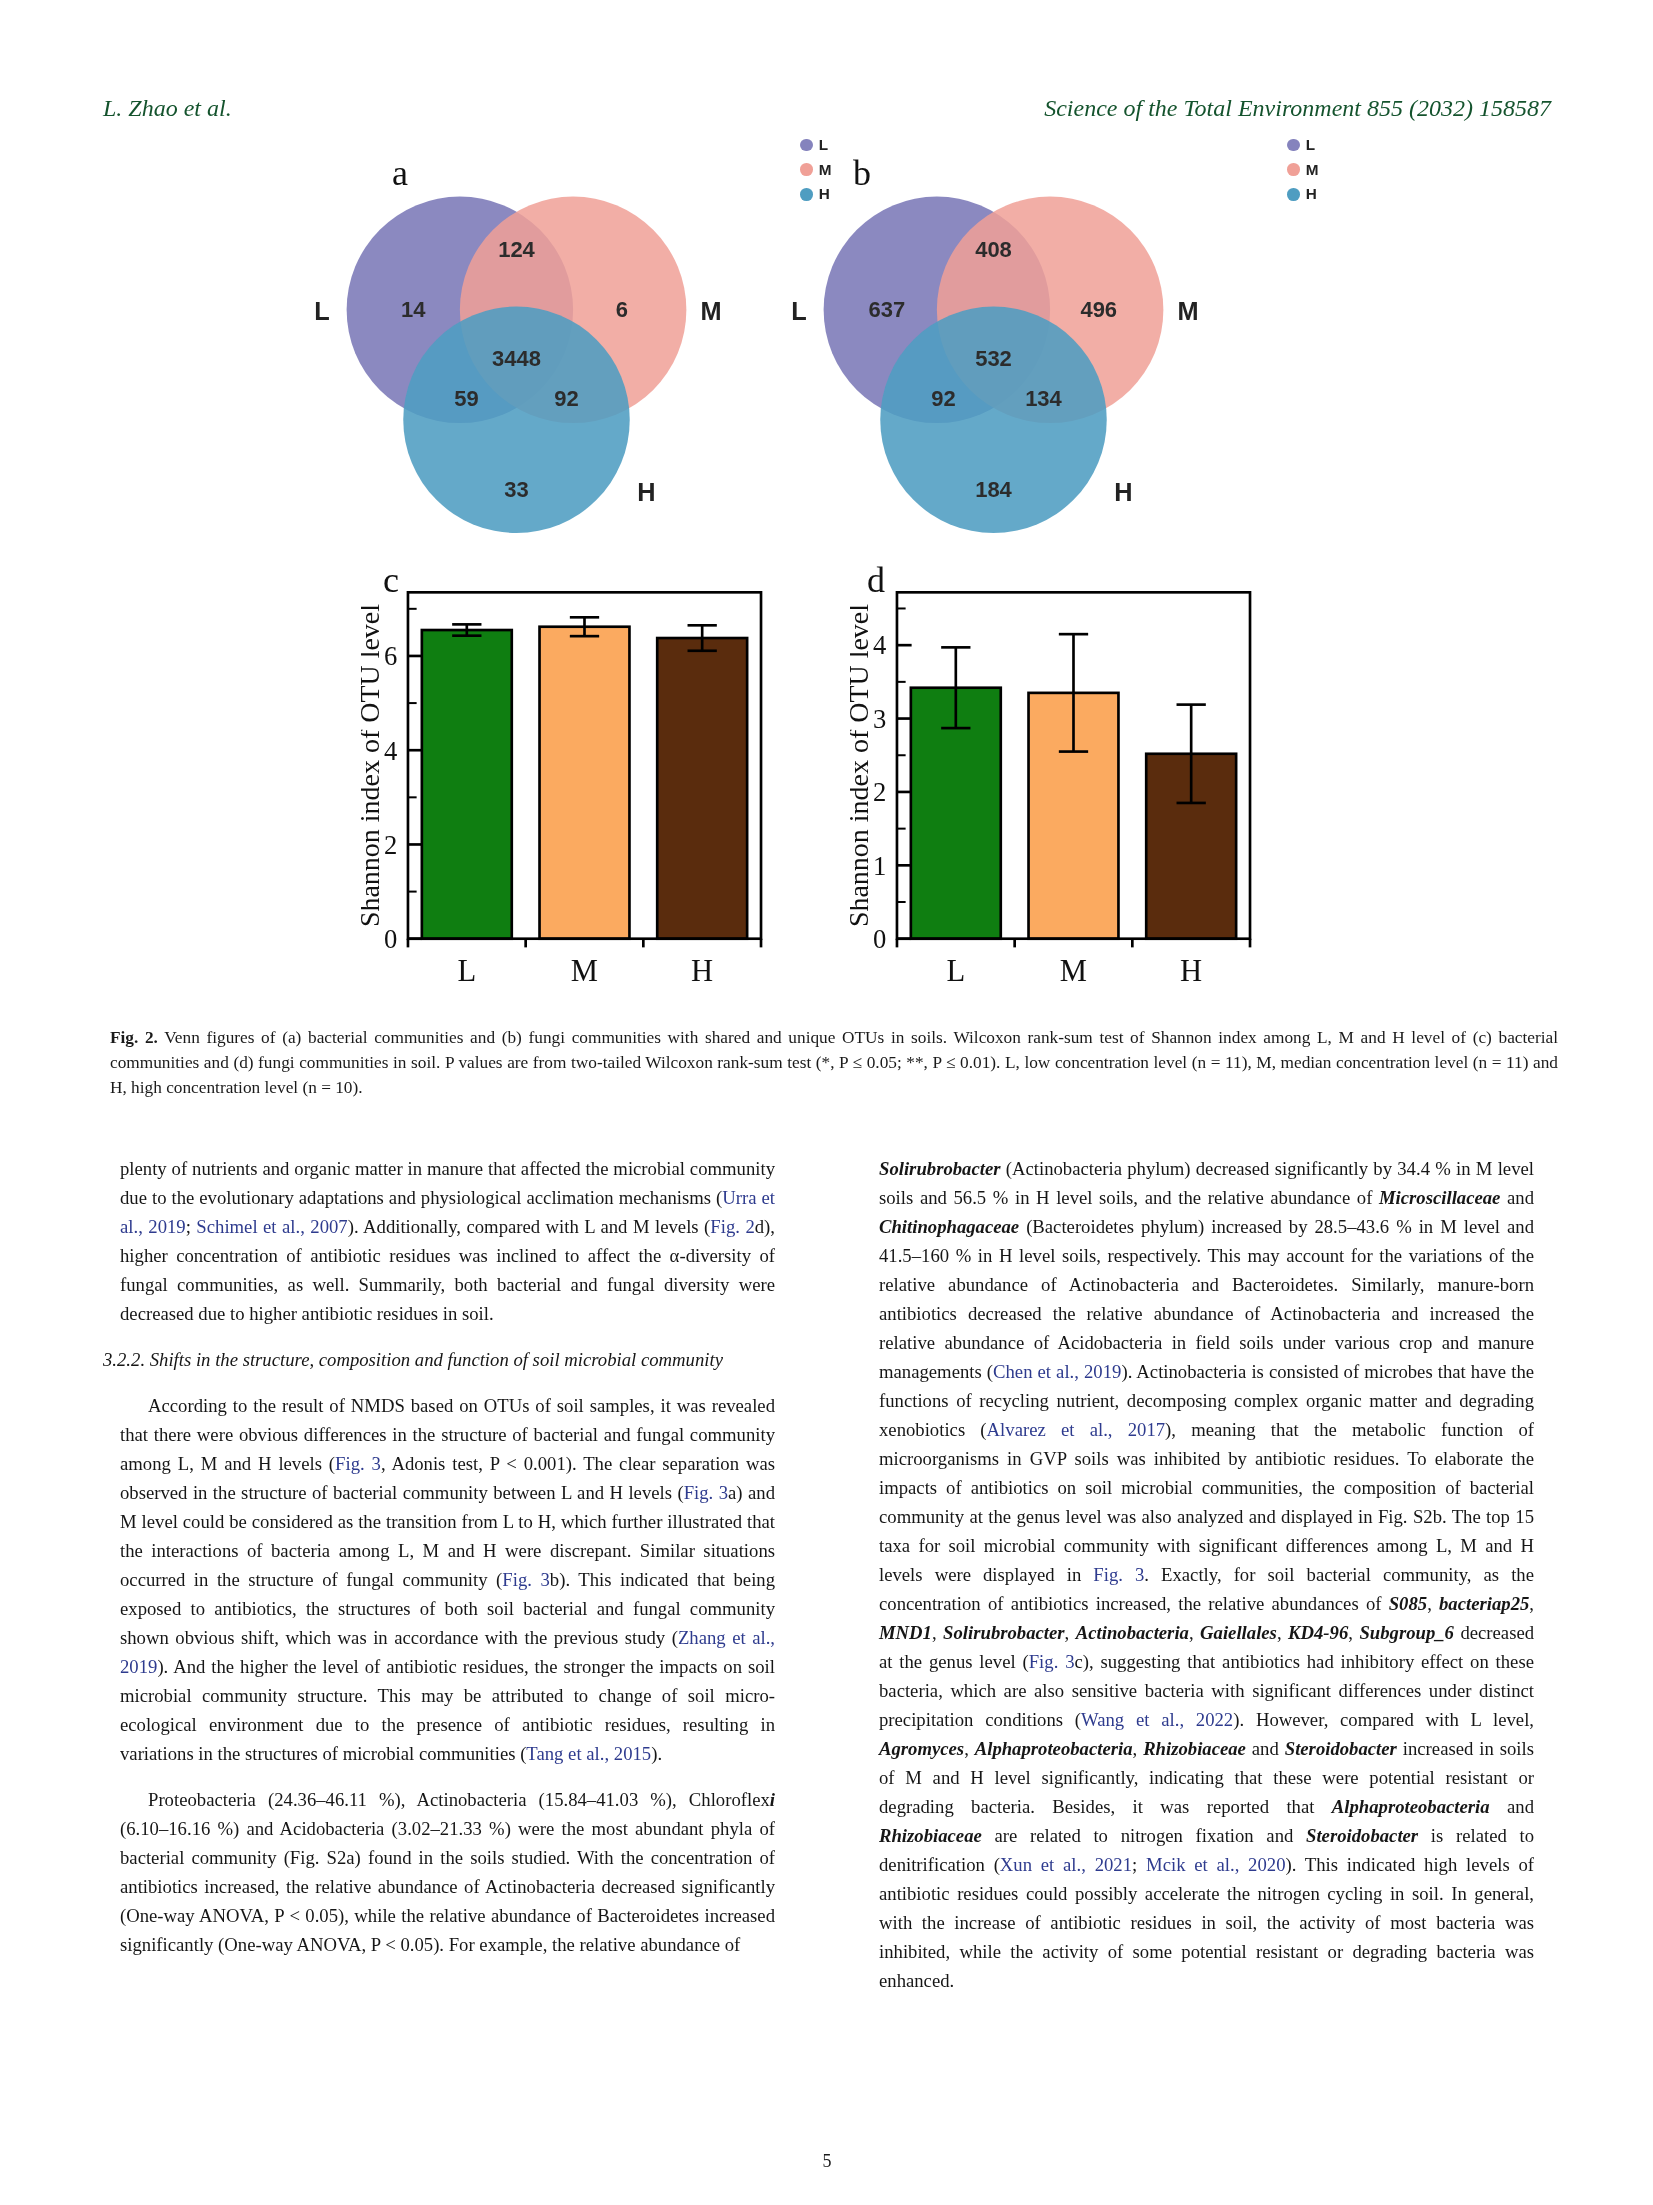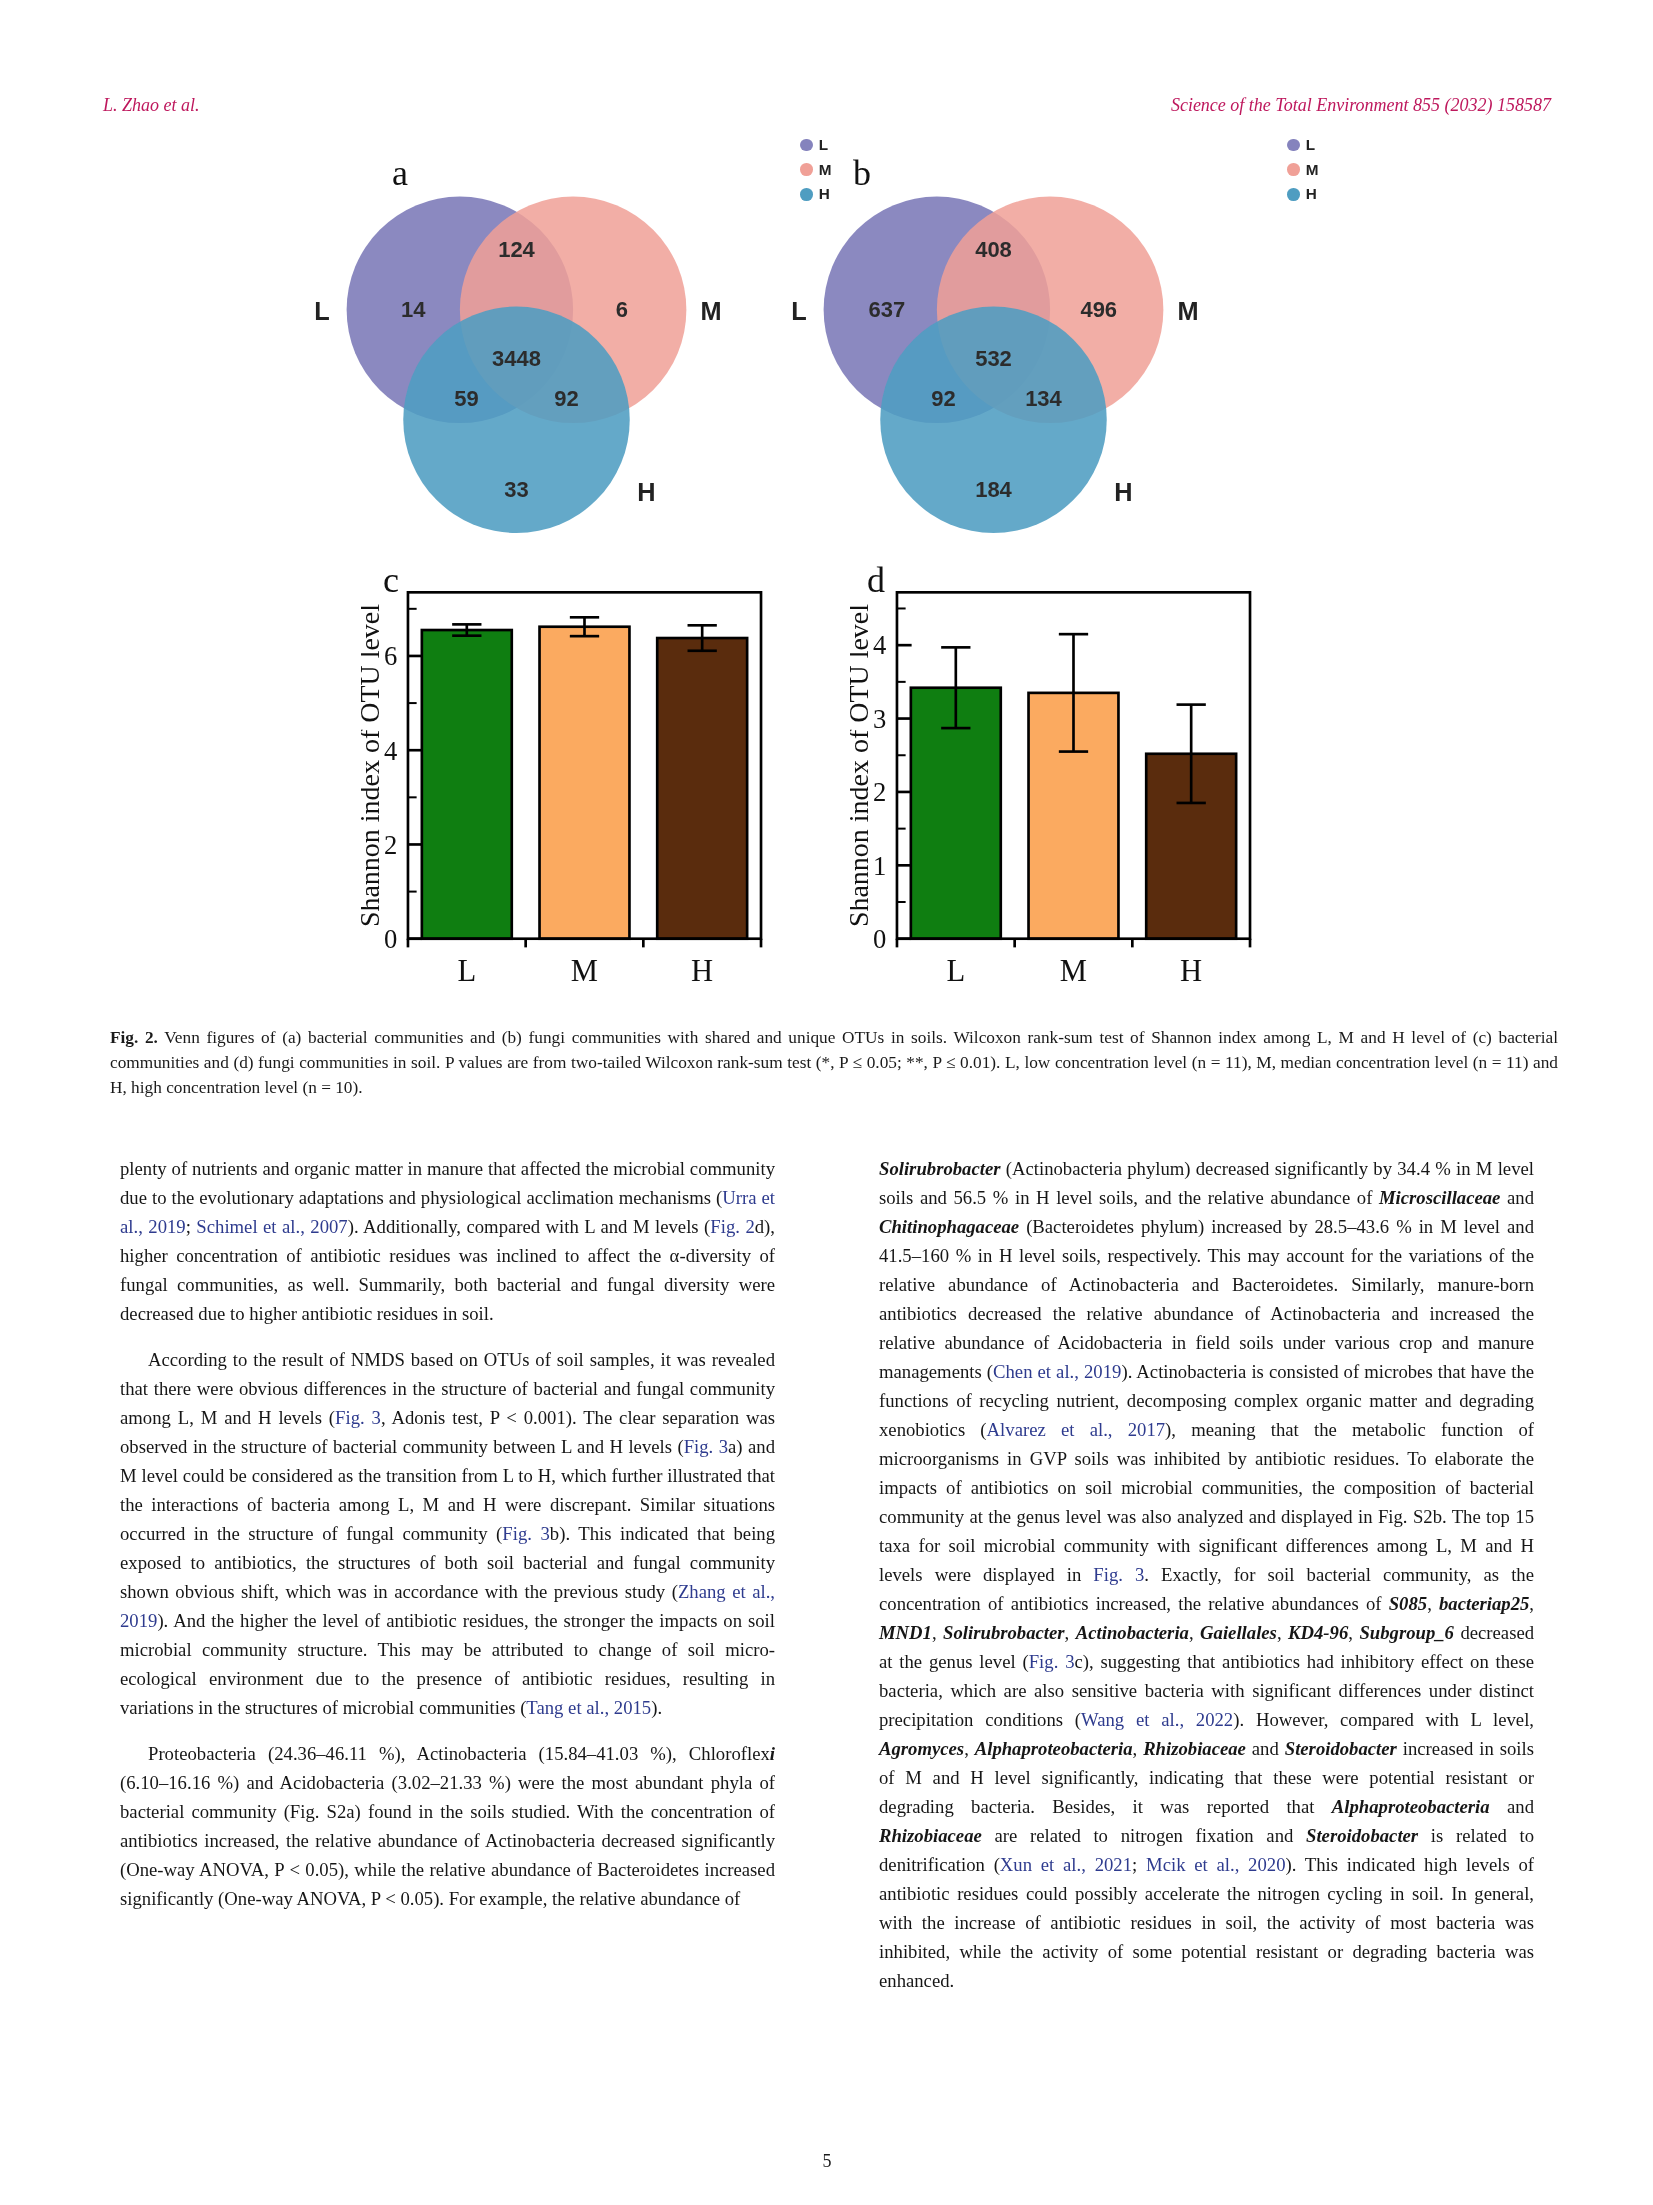--- a/index.html
+++ b/index.html
@@ -1,20 +1,20 @@
 <!DOCTYPE html>
 <html lang="en" style="font-size:10.7px"><head>
 <meta charset="utf-8">
 <style>
   html,body{margin:0;padding:0;background:#e8e8e8;}
   .page{
     position:relative;width:1654px;height:2205px;background:#ffffff;
     font-family:"Liberation Serif", serif;color:#161616;overflow:hidden;
   }
-  .hdr{position:absolute;top:95px;font-style:italic;font-size:18px;color:#be185d;}
+  .hdr{position:absolute;top:95px;font-style:italic;font-size:24px;color:#14532d;}
   .hdr-left{left:103px;}
   .hdr-right{right:103px;text-align:right;}
   .panel-letter{position:absolute;font-size:36px;font-family:"Liberation Serif",serif;color:#111;}
   .venn{position:absolute;}
   .venn text{font-family:"Liberation Sans",sans-serif;font-weight:bold;fill:#2c2c2c;}
   .venn .count{font-size:33px;}
   .venn .setlab{font-size:38px;fill:#222;}
   .legend{position:absolute;display:flex;flex-direction:column;gap:8.7px;}
   .legend-row{display:flex;align-items:center;gap:6px;height:16px;}
   .legend .dot{width:12.7px;height:12.7px;border-radius:50%;display:inline-block;}
@@ -183,20 +183,21 @@
       <line x1="489.6666666666667" y1="324.18644067796606" x2="533.6666666666667" y2="324.18644067796606" stroke="#000" stroke-width="4"></line>
       <text x="511.6666666666667" y="592" text-anchor="middle" font-size="46" font-family="&quot;Liberation Serif&quot;, serif" fill="#111">H</text>
       <rect x="70" y="8" width="530" height="520" fill="none" stroke="#000" stroke-width="4"></rect>
       <text x="26" y="268" text-anchor="middle" font-size="42" font-family="&quot;Liberation Serif&quot;, serif" fill="#111" transform="rotate(-90 26 268)">Shannon index of OTU level</text>
     </svg>
 
   <p class="caption"><span class="sg-b">Fig. 2.</span><span class="sg-p"> Venn figures of (a) bacterial communities and (b) fungi communities with shared and unique OTUs in soils. Wilcoxon rank-sum test of Shannon index among L, M and H level of (c) bacterial communities and (d) fungi communities in soil. P values are from two-tailed Wilcoxon rank-sum test (*, P ≤ 0.05; **, P ≤ 0.01). L, low concentration level (n = 11), M, median concentration level (n = 11) and H, high concentration level (n = 10).</span></p>
 
   <div class="col col-left">
     <p><span class="sg-p">plenty of nutrients and organic matter in manure that affected the microbial community due to the evolutionary adaptations and physiological acclimation mechanisms (</span><span class="sg-l">Urra et al., 2019</span><span class="sg-p">; </span><span class="sg-l">Schimel et al., 2007</span><span class="sg-p">). Additionally, compared with L and M levels (</span><span class="sg-l">Fig. 2</span><span class="sg-p">d), higher concentration of antibiotic residues was inclined to affect the α-diversity of fungal communities, as well. Summarily, both bacterial and fungal diversity were decreased due to higher antibiotic residues in soil.</span></p>
+    <h3>3.2.2. Shifts in the structure, composition and function of soil microbial community</h3>
     <p class="indent"><span class="sg-p">According to the result of NMDS based on OTUs of soil samples, it was revealed that there were obvious differences in the structure of bacterial and fungal community among L, M and H levels (</span><span class="sg-l">Fig. 3</span><span class="sg-p">, Adonis test, P &lt; 0.001). The clear separation was observed in the structure of bacterial community between L and H levels (</span><span class="sg-l">Fig. 3</span><span class="sg-p">a) and M level could be considered as the transition from L to H, which further illustrated that the interactions of bacteria among L, M and H were discrepant. Similar situations occurred in the structure of fungal community (</span><span class="sg-l">Fig. 3</span><span class="sg-p">b). This indicated that being exposed to antibiotics, the structures of both soil bacterial and fungal community shown obvious shift, which was in accordance with the previous study (</span><span class="sg-l">Zhang et al., 2019</span><span class="sg-p">). And the higher the level of antibiotic residues, the stronger the impacts on soil microbial community structure. This may be attributed to change of soil micro-ecological environment due to the presence of antibiotic residues, resulting in variations in the structures of microbial communities (</span><span class="sg-l">Tang et al., 2015</span><span class="sg-p">).</span></p>
     <p class="indent"><span class="sg-p">Proteobacteria (24.36–46.11 %), Actinobacteria (15.84–41.03 %), Chloroflex</span><span class="sg-i">i</span><span class="sg-p"> (6.10–16.16 %) and Acidobacteria (3.02–21.33 %) were the most abundant phyla of bacterial community (Fig. S2a) found in the soils studied. With the concentration of antibiotics increased, the relative abundance of Actinobacteria decreased significantly (One-way ANOVA, P &lt; 0.05), while the relative abundance of Bacteroidetes increased significantly (One-way ANOVA, P &lt; 0.05). For example, the relative abundance of</span></p>
   </div>
 
   <div class="col col-right">
     <p><span class="sg-i">Solirubrobacter</span><span class="sg-p"> (Actinobacteria phylum) decreased significantly by 34.4 % in M level soils and 56.5 % in H level soils, and the relative abundance of </span><span class="sg-i">Microscillaceae</span><span class="sg-p"> and </span><span class="sg-i">Chitinophagaceae</span><span class="sg-p"> (Bacteroidetes phylum) increased by 28.5–43.6 % in M level and 41.5–160 % in H level soils, respectively. This may account for the variations of the relative abundance of Actinobacteria and Bacteroidetes. Similarly, manure-born antibiotics decreased the relative abundance of Actinobacteria and increased the relative abundance of Acidobacteria in field soils under various crop and manure managements (</span><span class="sg-l">Chen et al., 2019</span><span class="sg-p">). Actinobacteria is consisted of microbes that have the functions of recycling nutrient, decomposing complex organic matter and degrading xenobiotics (</span><span class="sg-l">Alvarez et al., 2017</span><span class="sg-p">), meaning that the metabolic function of microorganisms in GVP soils was inhibited by antibiotic residues. To elaborate the impacts of antibiotics on soil microbial communities, the composition of bacterial community at the genus level was also analyzed and displayed in Fig. S2b. The top 15 taxa for soil microbial community with significant differences among L, M and H levels were displayed in </span><span class="sg-l">Fig. 3</span><span class="sg-p">. Exactly, for soil bacterial community, as the concentration of antibiotics increased, the relative abundances of </span><span class="sg-i">S085</span><span class="sg-p">, </span><span class="sg-i">bacteriap25</span><span class="sg-p">, </span><span class="sg-i">MND1</span><span class="sg-p">, </span><span class="sg-i">Solirubrobacter</span><span class="sg-p">, </span><span class="sg-i">Actinobacteria</span><span class="sg-p">, </span><span class="sg-i">Gaiellales</span><span class="sg-p">, </span><span class="sg-i">KD4-96</span><span class="sg-p">, </span><span class="sg-i">Subgroup_6</span><span class="sg-p"> decreased at the genus level (</span><span class="sg-l">Fig. 3</span><span class="sg-p">c), suggesting that antibiotics had inhibitory effect on these bacteria, which are also sensitive bacteria with significant differences under distinct precipitation conditions (</span><span class="sg-l">Wang et al., 2022</span><span class="sg-p">). However, compared with L level, </span><span class="sg-i">Agromyces</span><span class="sg-p">, </span><span class="sg-i">Alphaproteobacteria</span><span class="sg-p">, </span><span class="sg-i">Rhizobiaceae</span><span class="sg-p"> and </span><span class="sg-i">Steroidobacter</span><span class="sg-p"> increased in soils of M and H level significantly, indicating that these were potential resistant or degrading bacteria. Besides, it was reported that </span><span class="sg-i">Alphaproteobacteria</span><span class="sg-p"> and </span><span class="sg-i">Rhizobiaceae</span><span class="sg-p"> are related to nitrogen fixation and </span><span class="sg-i">Steroidobacter</span><span class="sg-p"> is related to denitrification (</span><span class="sg-l">Xun et al., 2021</span><span class="sg-p">; </span><span class="sg-l">Mcik et al., 2020</span><span class="sg-p">). This indicated high levels of antibiotic residues could possibly accelerate the nitrogen cycling in soil. In general, with the increase of antibiotic residues in soil, the activity of most bacteria was inhibited, while the activity of some potential resistant or degrading bacteria was enhanced.</span></p>
   </div>
 
   <div class="pageno">5</div>
 

